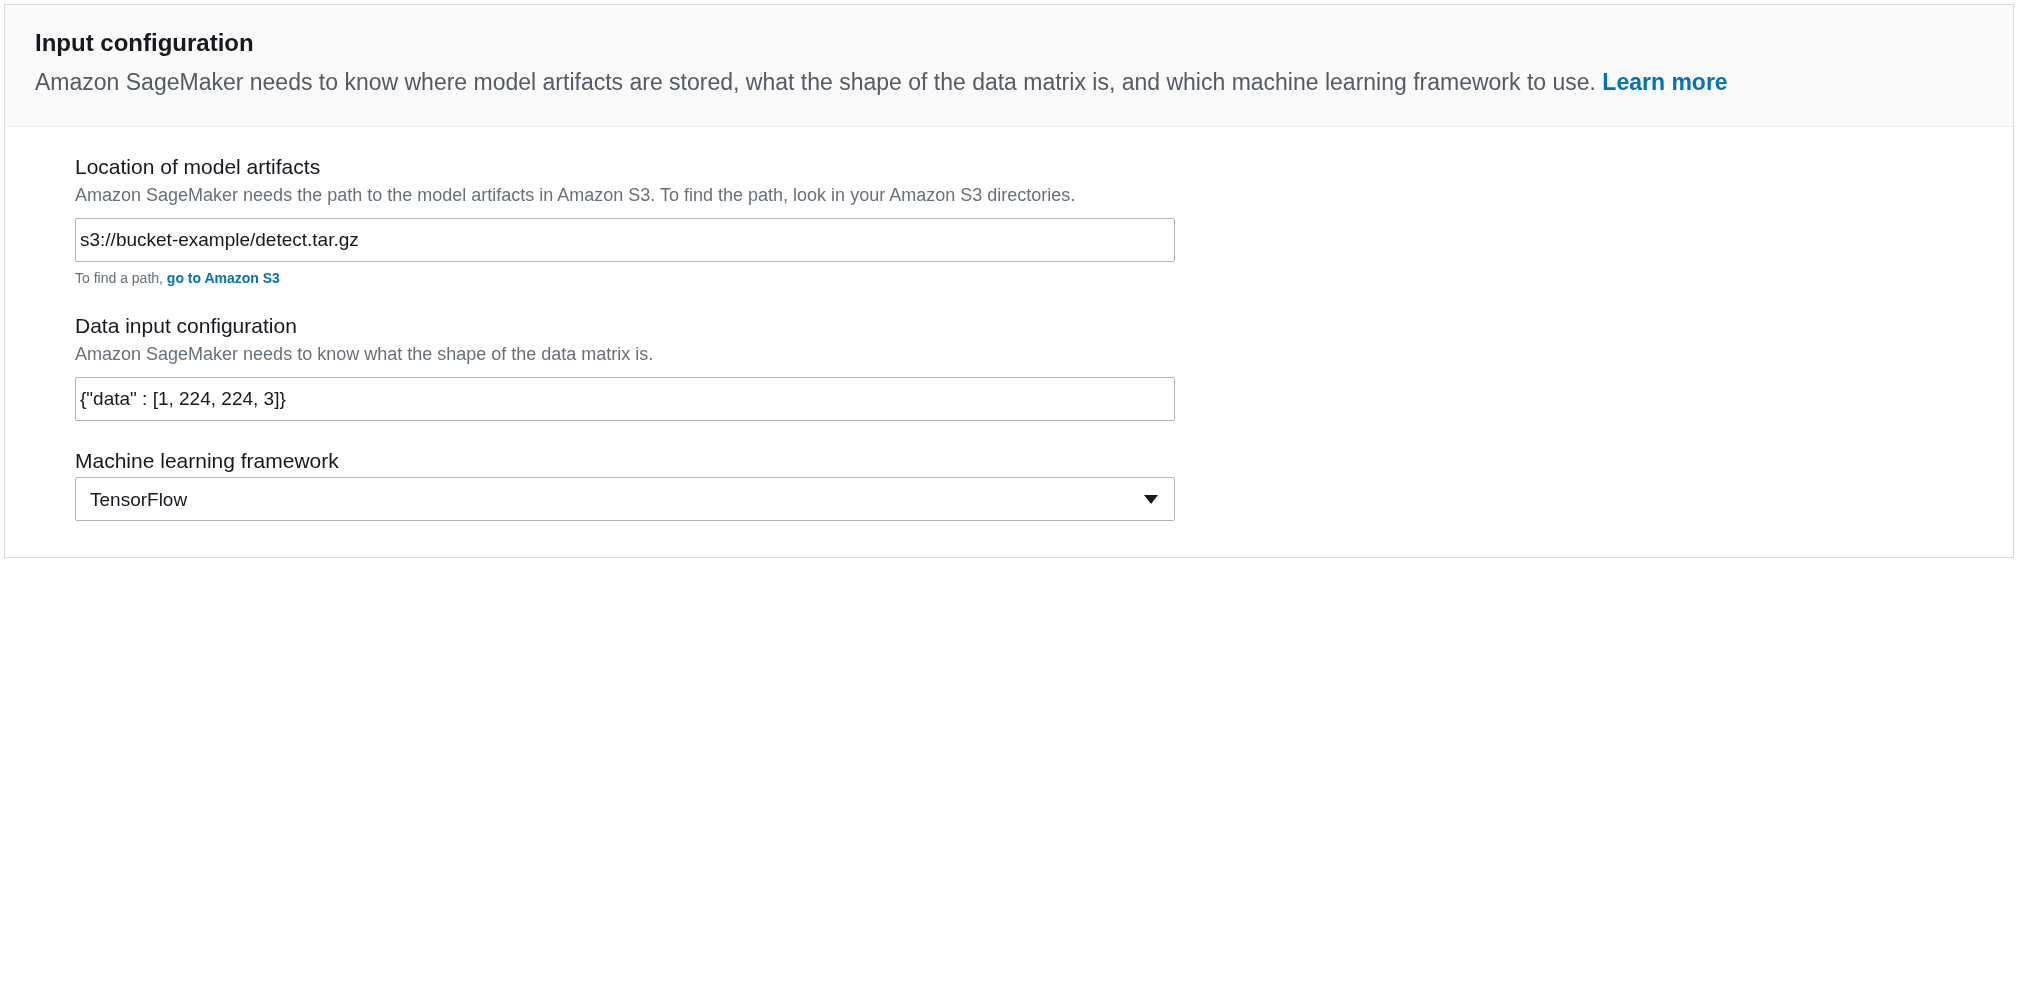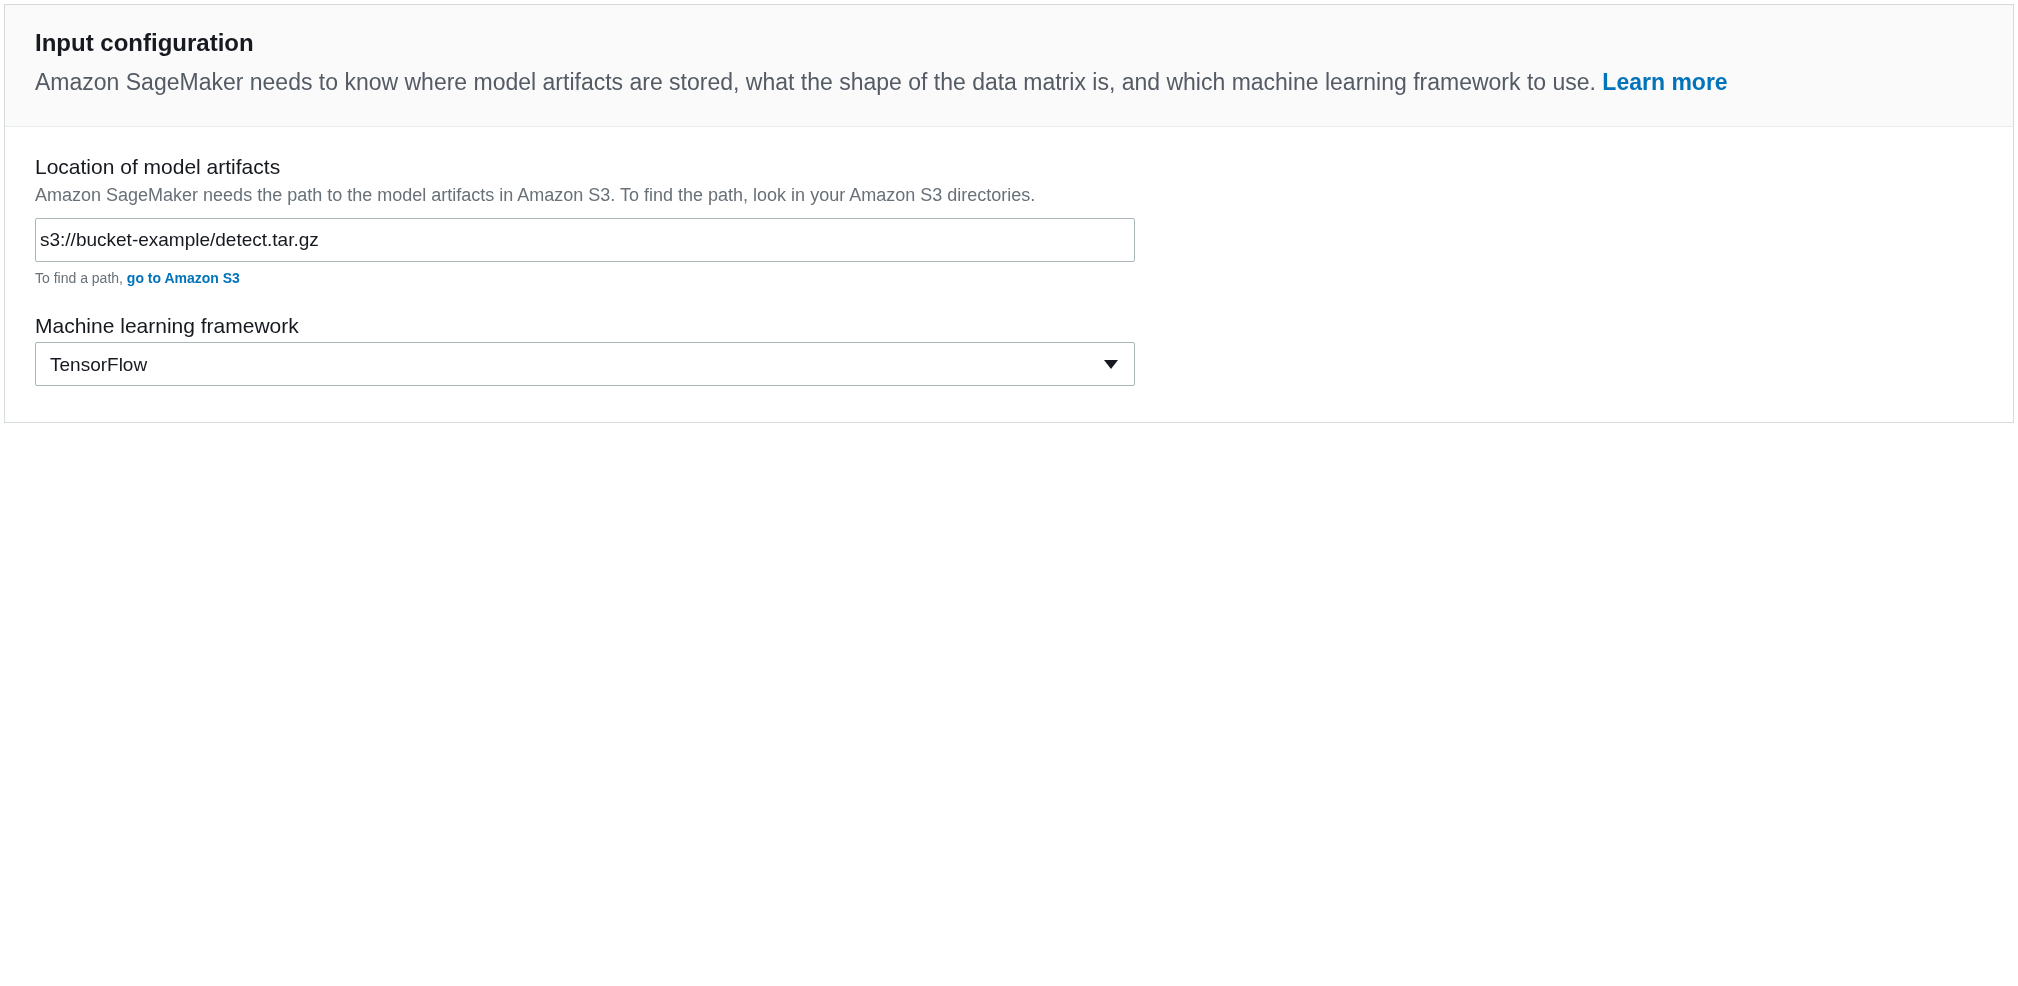--- a/index.html
+++ b/index.html
@@ -30,20 +30,21 @@
     .panel-description {
       font-size: 23px;
       color: #545b64;
       line-height: 1.5;
     }
     .panel-body {
       padding: 28px 30px 36px 30px;
     }
     .form-group {
       margin-bottom: 28px;
+      margin-left: 40px;
     }
     .form-group:last-child {
       margin-bottom: 0;
     }
     .field-label {
       font-size: 21px;
       color: #16191f;
       font-weight: 400;
       margin-bottom: 4px;
     }
@@ -122,20 +123,25 @@
 
     <div class="form-group">
       <div class="field-label">Location of model artifacts</div>
       <div class="field-hint">Amazon SageMaker needs the path to the model artifacts in Amazon S3. To find the path, look in your Amazon S3 directories.</div>
       <input type="text" class="text-input" value="s3://bucket-example/detect.tar.gz" style="">
       <div class="field-help-below">
         <span>To find a path, </span><a class="link">go to Amazon S3</a>
       </div>
     </div>
 
+    <div class="form-group">
+      <div class="field-label">Data input configuration</div>
+      <div class="field-hint">Amazon SageMaker needs to know what the shape of the data matrix is.</div>
+      <input type="text" class="text-input" value="{&quot;data&quot; : [1, 224, 224, 3]}" style="">
+    </div>
 
     <div class="form-group">
       <div class="field-label">Machine learning framework</div>
       <div class="select-wrapper">
         <div class="select-box">
           <span>TensorFlow</span>
         </div>
         <span class="caret-icon">
           <svg viewBox="0 0 16 12">
               <polygon points="1,2 15,2 8,11"></polygon>

